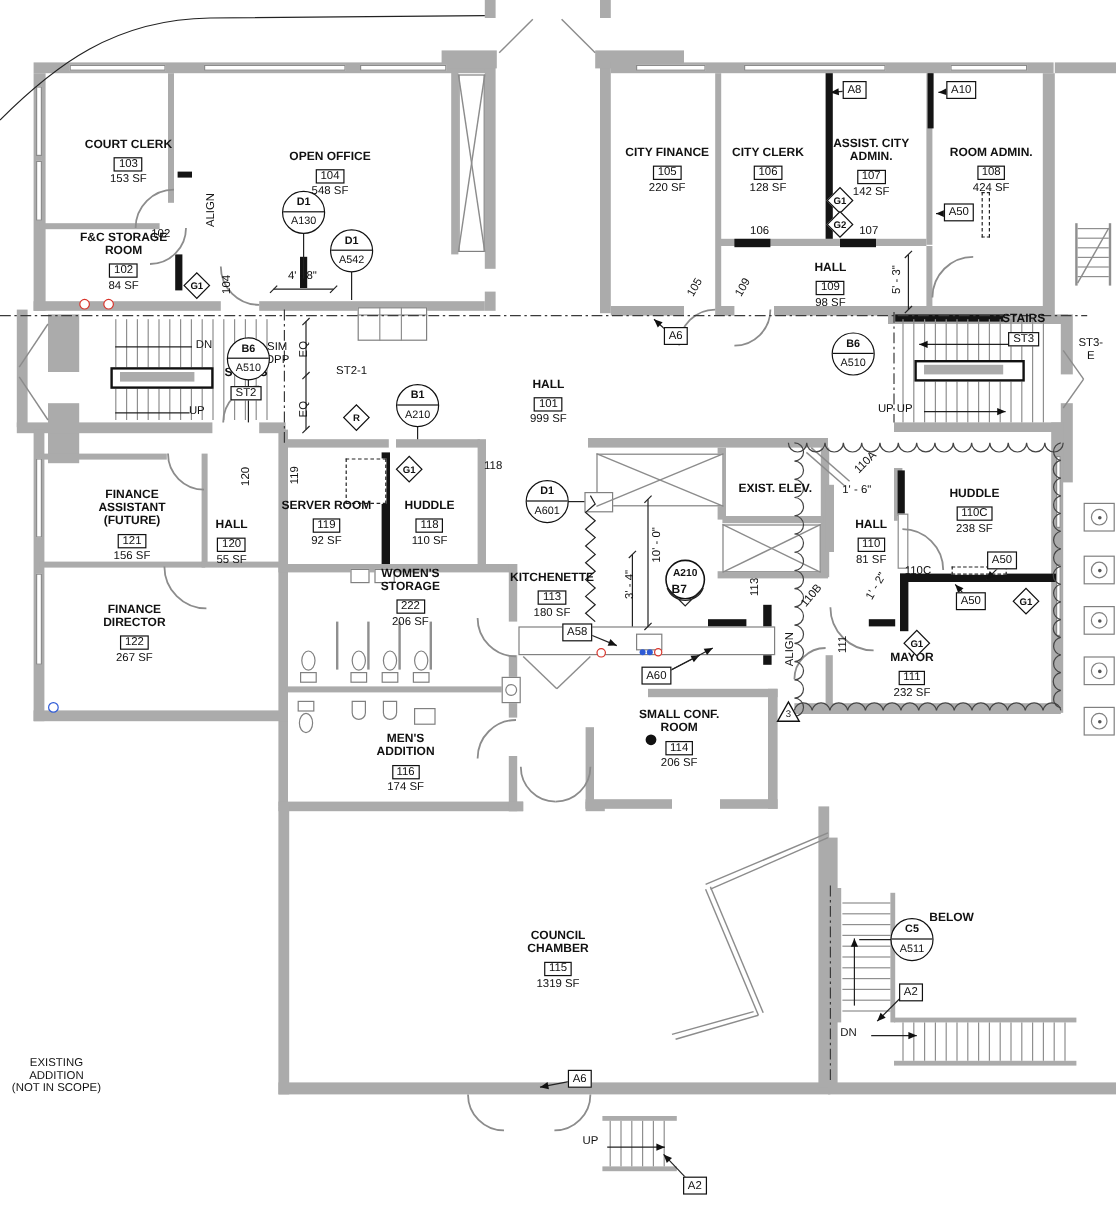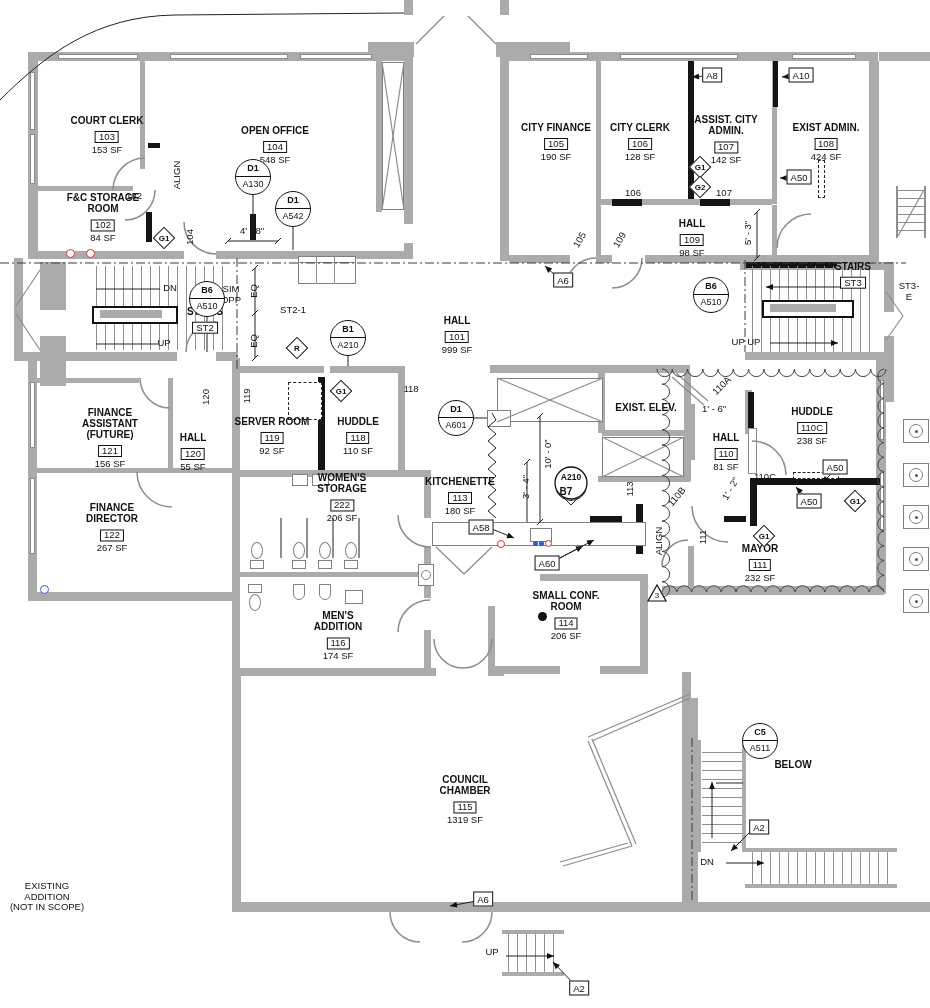--- a/index.html
+++ b/index.html
@@ -387,25 +387,25 @@
     <div class="dot" style="left: 40px; top: 585px; width: 7px; height: 7px; border: 1.6px solid rgb(47, 91, 214); background: rgb(255, 255, 255);"></div>
     <div class="dot" style="left: 497px; top: 540px; width: 6px; height: 6px; border: 1.6px solid rgb(217, 52, 43); background: rgb(255, 255, 255);"></div>
     <div class="dot" style="left: 533px; top: 541px; width: 5px; height: 5px; background: rgb(47, 91, 214);"></div>
     <div class="dot" style="left: 539px; top: 541px; width: 5px; height: 5px; background: rgb(47, 91, 214);"></div>
     <div class="dot" style="left: 545px; top: 540px; width: 5px; height: 5px; border: 1.6px solid rgb(217, 52, 43); background: rgb(255, 255, 255);"></div>
     <div class="dot" style="left: 538px; top: 612px; width: 9px; height: 9px; background: rgb(17, 17, 17);"></div>
     <div class="lbl" style="left: 107px; top: 135px;"><span class="rname">COURT CLERK</span><span class="rnum">103</span><span class="rarea">153 SF</span></div>
     <div class="lbl" style="left: 275px; top: 145px;"><span class="rname">OPEN OFFICE</span><span class="rnum">104</span><span class="rarea">548 SF</span></div>
     <div class="lbl" style="left: 103px; top: 218px;"><span class="rname">F&amp;C STORAGE
 ROOM</span><span class="rnum">102</span><span class="rarea">84 SF</span></div>
-    <div class="lbl" style="left: 556px; top: 142px;"><span class="rname">CITY FINANCE</span><span class="rnum">105</span><span class="rarea">190 SF</span></div>
+    <div class="lbl" style="left: 556px; top: 142px;"><span class="rname">CITY FINANCE</span><span class="rnum">105</span><span class="rarea">220 SF</span></div>
     <div class="lbl" style="left: 640px; top: 142px;"><span class="rname">CITY CLERK</span><span class="rnum">106</span><span class="rarea">128 SF</span></div>
     <div class="lbl" style="left: 726px; top: 140px;"><span class="rname">ASSIST. CITY
 ADMIN.</span><span class="rnum">107</span><span class="rarea">142 SF</span></div>
-    <div class="lbl" style="left: 826px; top: 142px;"><span class="rname">EXIST ADMIN.</span><span class="rnum">108</span><span class="rarea">424 SF</span></div>
+    <div class="lbl" style="left: 826px; top: 142px;"><span class="rname">ROOM ADMIN.</span><span class="rnum">108</span><span class="rarea">424 SF</span></div>
     <div class="lbl" style="left: 692px; top: 238px;"><span class="rname">HALL</span><span class="rnum">109</span><span class="rarea">98 SF</span></div>
     <div class="lbl" style="left: 457px; top: 335px;"><span class="rname">HALL</span><span class="rnum">101</span><span class="rarea">999 SF</span></div>
     <div class="lbl" style="left: 110px; top: 438px;"><span class="rname">FINANCE
 ASSISTANT
 (FUTURE)</span><span class="rnum">121</span><span class="rarea">156 SF</span></div>
     <div class="lbl" style="left: 193px; top: 452px;"><span class="rname">HALL</span><span class="rnum">120</span><span class="rarea">55 SF</span></div>
     <div class="lbl" style="left: 272px; top: 436px;"><span class="rname">SERVER ROOM</span><span class="rnum">119</span><span class="rarea">92 SF</span></div>
     <div class="lbl" style="left: 358px; top: 436px;"><span class="rname">HUDDLE</span><span class="rnum">118</span><span class="rarea">110 SF</span></div>
     <div class="lbl" style="left: 460px; top: 496px;"><span class="rname">KITCHENETTE</span><span class="rnum">113</span><span class="rarea">180 SF</span></div>
     <div class="lbl" style="left: 726px; top: 452px;"><span class="rname">HALL</span><span class="rnum">110</span><span class="rarea">81 SF</span></div>
@@ -440,21 +440,21 @@
       <span class="btm">A210</span>
     </div>
     <div class="cc" style="left: 711px; top: 295px;">
       <span class="t">B6</span>
       <span class="btm">A510</span>
     </div>
     <div class="cc" style="left: 456px; top: 418px;">
       <span class="t">D1</span>
       <span class="btm">A601</span>
     </div>
-    <div class="cc" style="left: 760px; top: 741px;">
+    <div class="cc" style="left: 760px; top: 783px;">
       <span class="t">C5</span>
       <span class="btm">A511</span>
     </div>
     <div class="bc" style="left: 712px; top: 75px;">A8</div>
     <div class="bc" style="left: 801px; top: 75px;">A10</div>
     <div class="bc" style="left: 799px; top: 177px;">A50</div>
     <div class="bc" style="left: 563px; top: 280px;">A6</div>
     <div class="bc" style="left: 481px; top: 527px;">A58</div>
     <div class="bc" style="left: 547px; top: 563px;">A60</div>
     <div class="bc" style="left: 835px; top: 467px;">A50</div>

